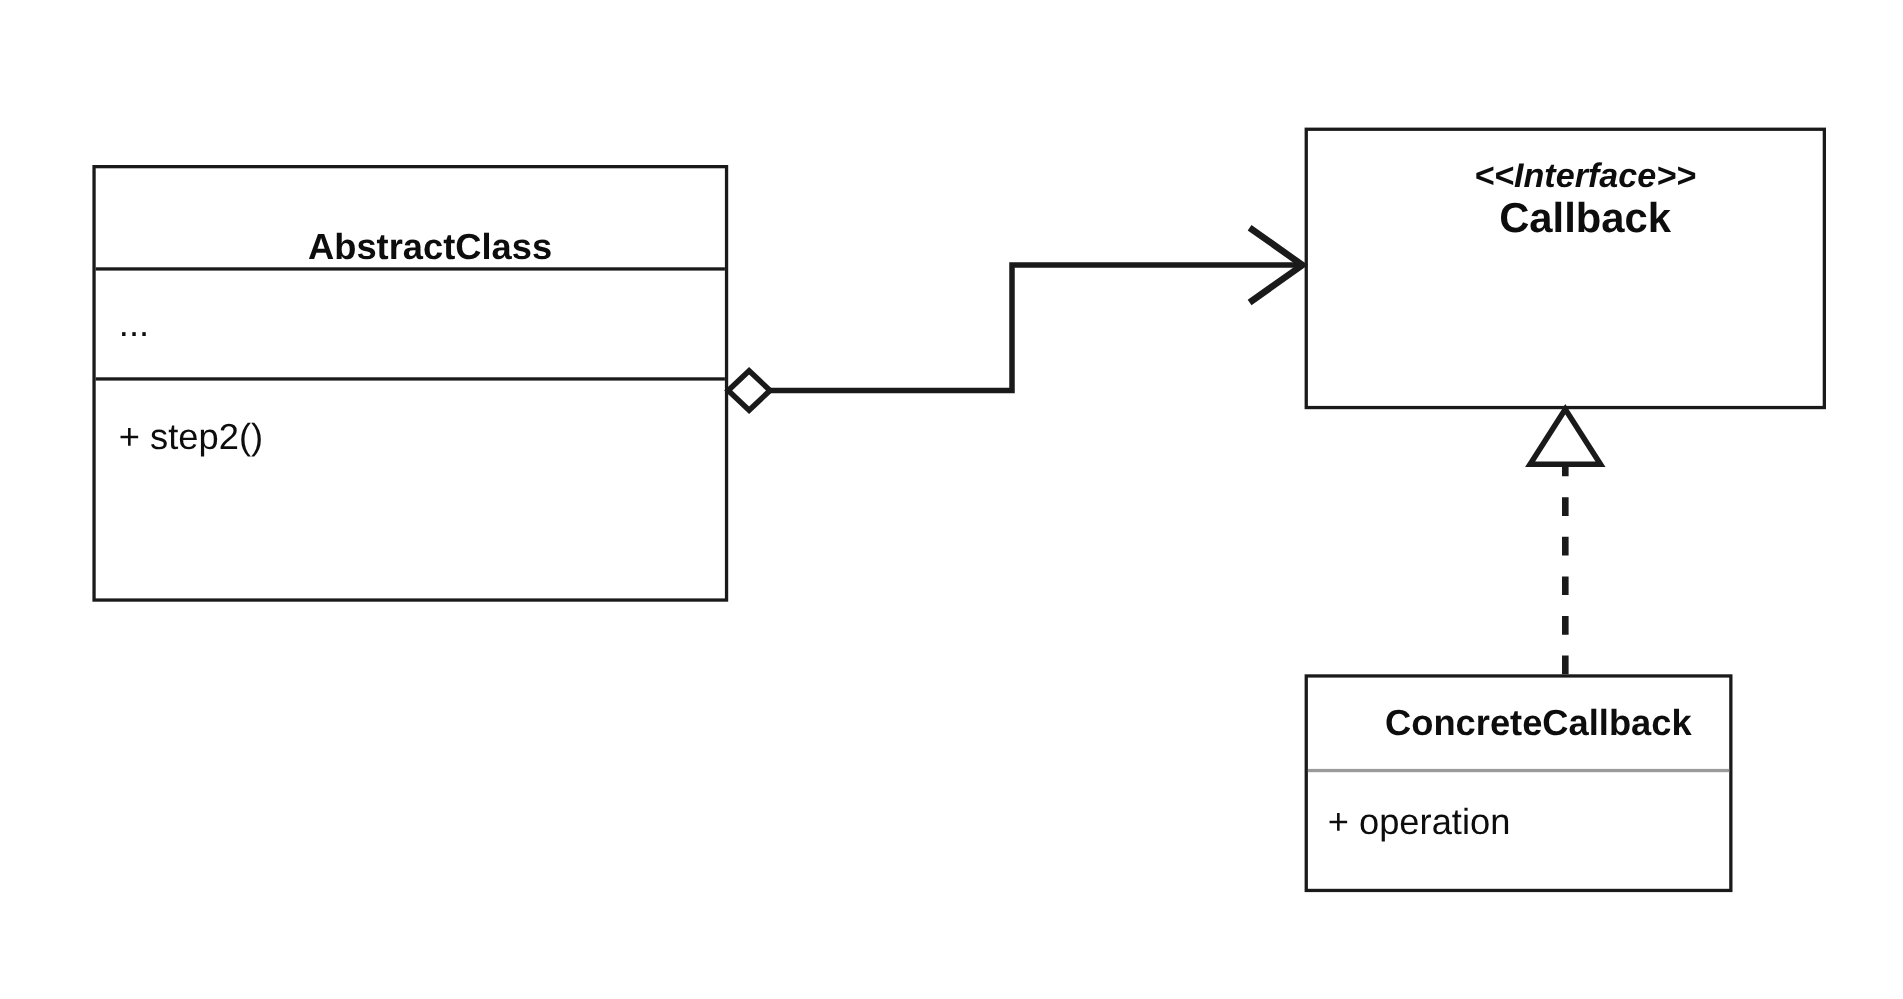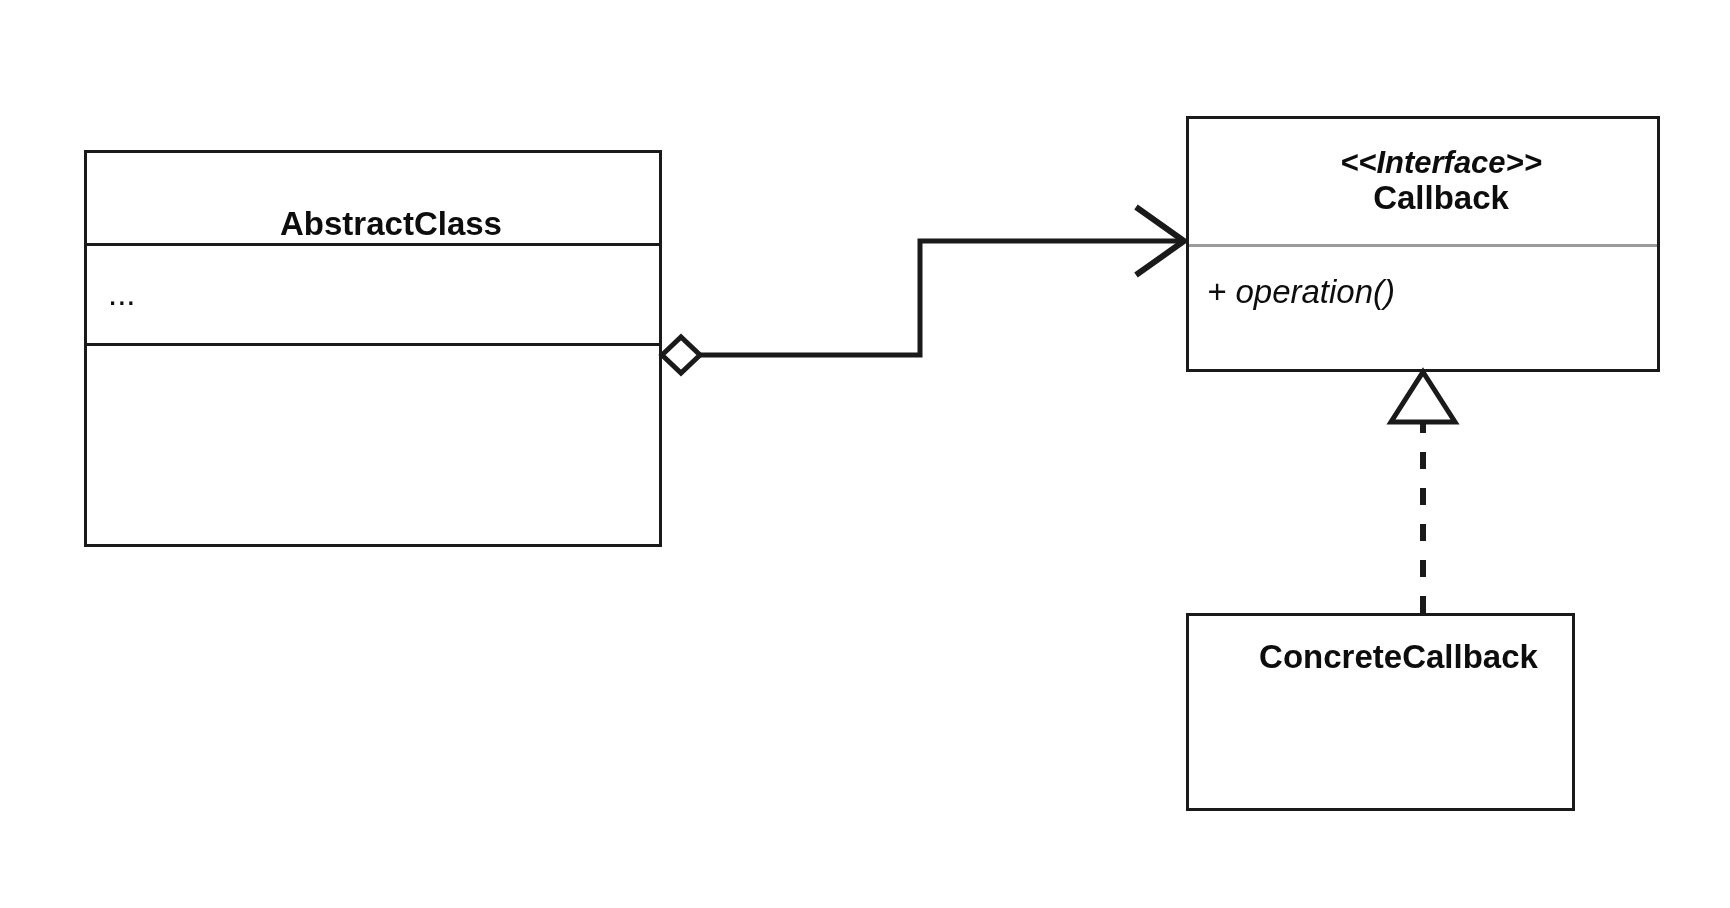--- a/index.html
+++ b/index.html
@@ -94,21 +94,21 @@
     height: 256px;
   }
   #callback-interface .c-name {
     height: 125px;
     display: flex;
     flex-direction: column;
     align-items: center;
     justify-content: center;
   }
   #callback-interface .stereotype { font-size: 31px; }
-  #callback-interface .cls-name { font-size: 33px; }
+  #callback-interface .cls-name { font-size: 38px; }
   #callback-interface .c-ops {
     flex: 1;
     padding: 24px 0 0 18px;
   }
   #callback-interface .c-ops .member { font-size: 33px; }
 
   
   #concrete-callback {
     left: 1186px;
     top: 613px;
@@ -144,36 +144,37 @@
 <div id="canvas">
 
   <div class="uml-box" id="abstract-class">
     <div class="compartment c-name">
       <div class="cls-name">AbstractClass</div>
     </div>
     <div class="compartment c-attrs sep-dark">
       <div class="member">...</div>
     </div>
     <div class="compartment c-ops sep-dark">
+      <div class="member">+ step2()</div>
     </div>
   </div>
 
   <div class="uml-box" id="callback-interface">
     <div class="compartment c-name">
       <div class="stereotype">&lt;&lt;Interface&gt;&gt;</div>
       <div class="cls-name">Callback</div>
     </div>
-    <div class="compartment c-ops sep-light">
-      <div class="member abstract">+ operation()</div>
-    </div>
   </div>
 
   <div class="uml-box" id="concrete-callback">
     <div class="compartment c-name">
       <div class="cls-name">ConcreteCallback</div>
+    </div>
+    <div class="compartment c-ops sep-light">
+      <div class="member">+ operation</div>
     </div>
   </div>
 
   <svg class="connector-layer" viewBox="0 0 1730 908">
 
     <g>
       <path d="M 700 355 L 920 355 L 920 241 L 1180 241" fill="none" stroke="#1a1a1a" stroke-width="5"></path>
       <polygon points="662,355 681,337 700,355 681,373" fill="#ffffff" stroke="#1a1a1a" stroke-width="5"></polygon>
       <path d="M 1136 207 L 1184 241 L 1136 275" fill="none" stroke="#1a1a1a" stroke-width="6" stroke-linecap="butt"></path>
     </g>

